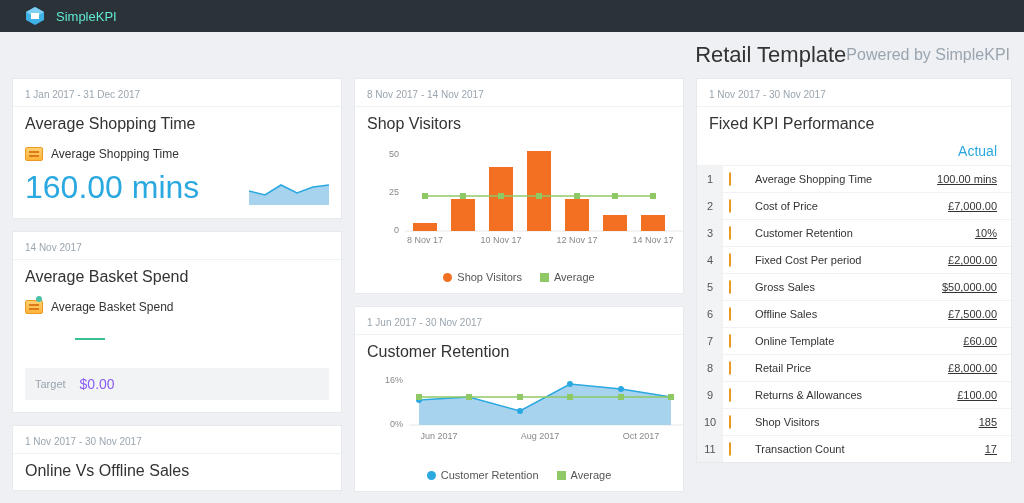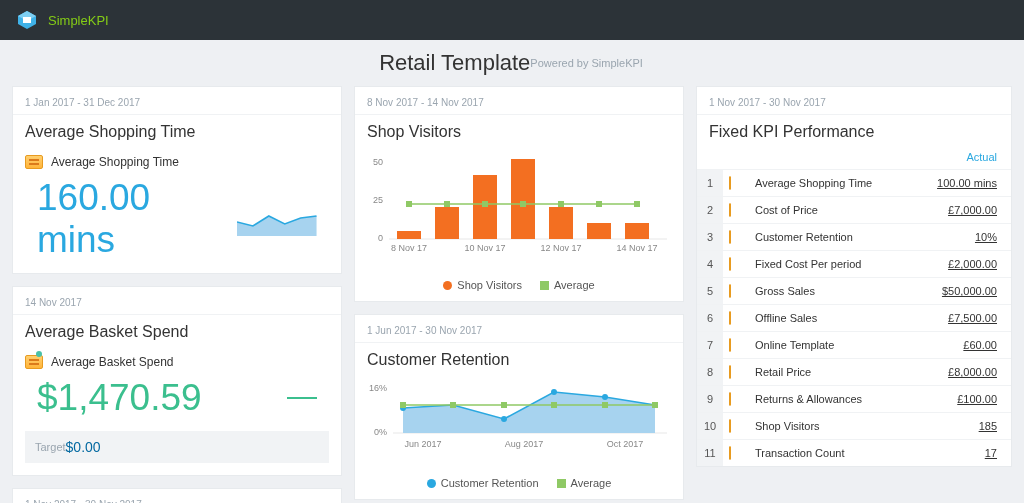--- a/index.html
+++ b/index.html
@@ -1,47 +1,47 @@
 <!DOCTYPE html>
 <html><head>
 <meta charset="utf-8">
 <style>
 * { margin: 0; padding: 0; box-sizing: border-box; }
 body { font-family: -apple-system, BlinkMacSystemFont, "Segoe UI", Arial, sans-serif; background: #eef0f3; width: 1024px; height: 503px; overflow: hidden; }
-.topbar { background: #2c3338; height: 40px; display: flex; align-items: center; padding: 0 16px; color: #84cc16; }
+.topbar { background: #2c3338; height: 32px; display: flex; align-items: center; padding: 0 24px; color: #5eead4; }
 .topbar .logo { width: 22px; height: 22px; margin-right: 10px; display: flex; align-items: center; justify-content: center; }
 .topbar .brand { font-size: 13px; font-weight: 500; }
-.header { display: flex; justify-content: center; align-items: center; padding: 10px 14px 10px 12px; }
+.header { display: flex; justify-content: flex-end; align-items: center; padding: 10px 14px 10px 12px; }
 .header h1 { font-size: 22px; font-weight: 500; color: #333; }
-.header .powered { font-size: 11px; color: #9aa5af; }
+.header .powered { font-size: 16px; color: #9aa5af; }
 .grid { display: flex; gap: 12px; padding: 0 12px; }
 .col { display: flex; flex-direction: column; gap: 12px; }
 .col1 { width: 330px; }
 .col2 { width: 330px; }
 .col3 { flex: 1; }
 .card { background: #fff; border: 1px solid #e7eaed; }
 .card .date { font-size: 10px; color: #9aa5af; padding: 10px 12px 6px; border-bottom: 1px solid #f0f2f4; }
 .card .title { font-size: 16px; font-weight: 500; color: #333; padding: 8px 12px 10px; }
 .kpi-row { display: flex; align-items: center; padding: 4px 12px 6px; }
 .kpi-icon { width: 18px; height: 14px; background: linear-gradient(180deg,#ffcf6f,#ffb43a); border: 1px solid #e89b20; border-radius: 2px; margin-right: 8px; position: relative; }
 .kpi-icon::after { content:""; position:absolute; left:3px; top:3px; right:3px; height:2px; background:#db7a1b; box-shadow:0 4px 0 #db7a1b; }
 .kpi-icon.spend::before { content:""; position:absolute; top:-5px; left:10px; width:6px; height:6px; background:#49c0a8; border-radius:50%; }
 .kpi-label { font-size: 12px; color: #333; }
-.kpi-big { font-size: 37px; color: #2aa8e0; padding: 2px 24px 12px; display: flex; justify-content: space-between; align-items: center; }
+.kpi-big { font-size: 32px; color: #2aa8e0; padding: 2px 12px 12px; display: flex; justify-content: space-between; align-items: center; }
 .kpi-big.green { color: #3bbf8e; }
 .spark { width: 80px; height: 34px; }
-.target-row { margin: 0 12px 12px; background: #f1f3f5; padding: 8px 10px; display:flex; align-items:center; }
+.target-row { margin: 0 12px 12px; background: #f1f3f5; padding: 8px 10px; display:flex; align-items:center; gap:14px; }
 .target-row .lbl { font-size: 11px; color: #9aa5af; }
-.target-row .val { font-size: 14px; color: #0369a1; }
-.chart-area { padding: 0 12px 6px; }
+.target-row .val { font-size: 14px; color: #8b5cf6; }
+.chart-area { padding: 0 12px 6px; margin-left: 16px; }
 .legend { display: flex; justify-content: center; gap: 18px; font-size: 11px; color: #555; padding: 8px 0 10px; }
 .legend-item { display:flex; align-items:center; gap:5px; }
 .leg-dot { width:9px; height:9px; border-radius:50%; }
 .leg-sq { width:9px; height:9px; }
-.table-head { text-align:right; padding: 0 14px 6px 0; font-size:11px; color:#2aa8e0; }
+.table-head { text-align:right; padding: 0 14px 6px 0; font-size:14px; color:#2aa8e0; }
 .kpi-table { width:100%; border-collapse:collapse; }
 .kpi-table tr { border-top:1px solid #f0f2f4; }
 .kpi-table td { padding:7px 6px; font-size:11px; color:#333; }
 .kpi-table td.idx { background:#f1f3f5; width:26px; text-align:center; color:#555; }
 .kpi-table td.ic { width:26px; }
 .kpi-table td.ic .kpi-icon { margin: 0 auto; }
 .kpi-table td.val { text-align:right; padding-right:14px; color:#333;text-decoration:underline; }
 svg text { font-family: inherit; }
 </style>
 </head>
@@ -82,33 +82,33 @@
     </div>
 
     <div class="card">
       <div class="date">14 Nov 2017</div>
       <div class="title">Average Basket Spend</div>
       <div class="kpi-row">
         <span class="kpi-icon spend"></span>
         <span class="kpi-label">Average Basket Spend</span>
       </div>
       <div class="kpi-big green">
-        <span>$1,470.59</span>
         <svg class="spark" viewBox="0 0 80 34">
           <line x1="50" y1="17" x2="80" y2="17" stroke="#3bbf8e" stroke-width="2"></line>
         </svg>
       </div>
       <div class="target-row">
         <span class="lbl">Target</span>
         <span class="val">$0.00</span>
       </div>
     </div>
 
     <div class="card">
       <div class="date">1 Nov 2017 - 30 Nov 2017</div>
+      <div class="title">Online Vs Offline Sales</div>
     </div>
   </div>
 
   <div class="col col2">
     <div class="card">
       <div class="date">8 Nov 2017 - 14 Nov 2017</div>
       <div class="title">Shop Visitors</div>
       <div class="chart-area">
         <svg width="306" height="110" viewBox="0 0 306 110">
           <text x="16" y="14" font-size="9" fill="#888" text-anchor="end">50</text>

